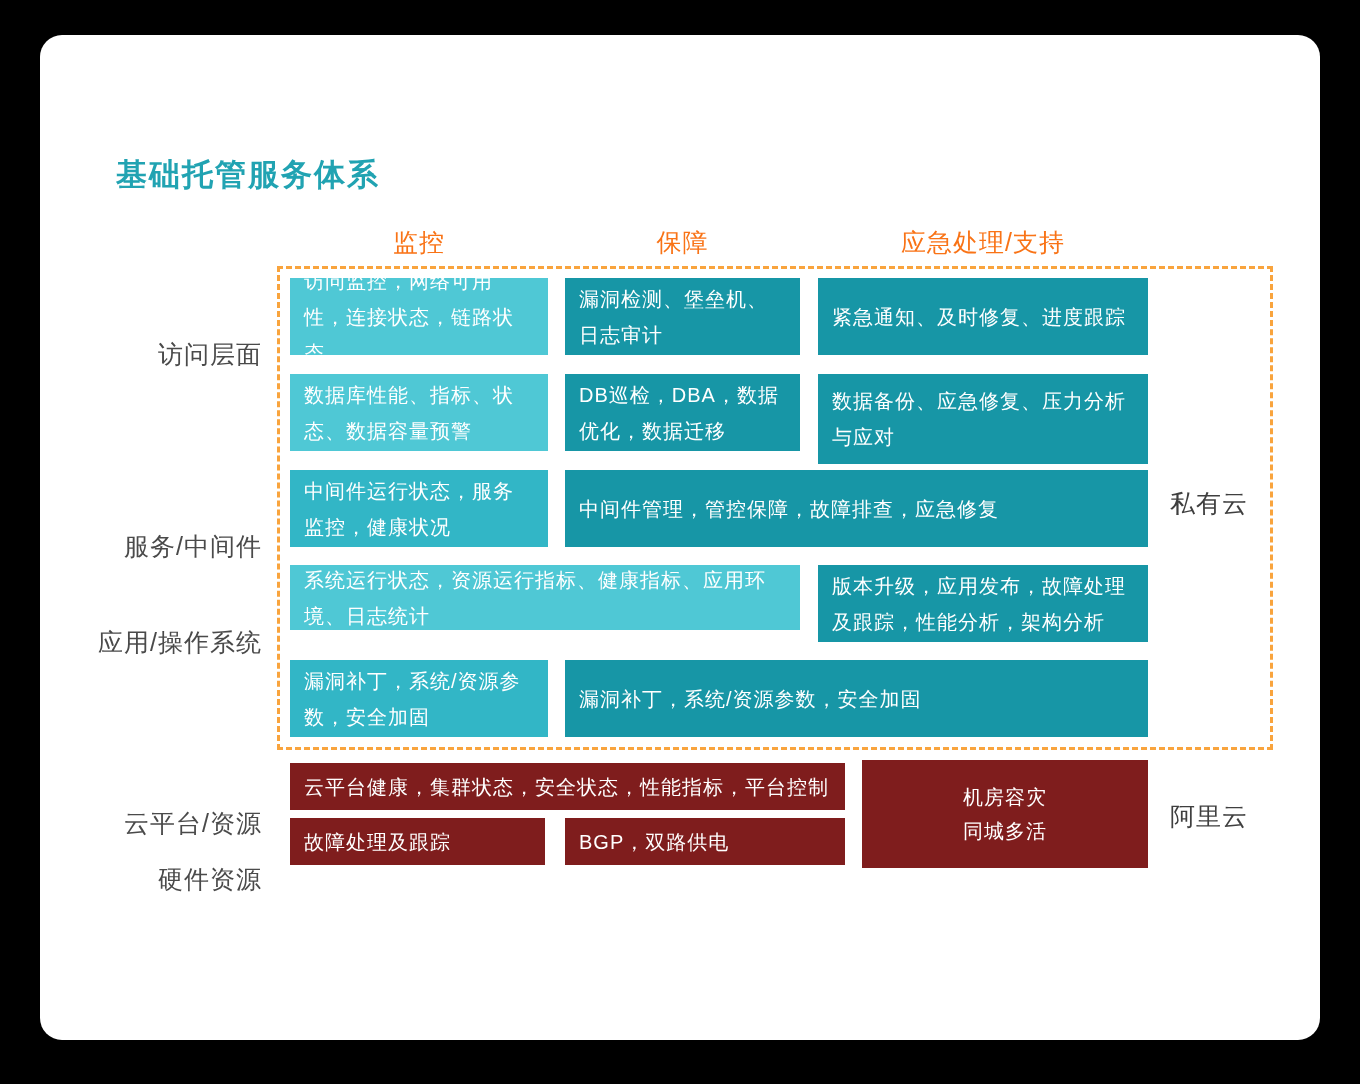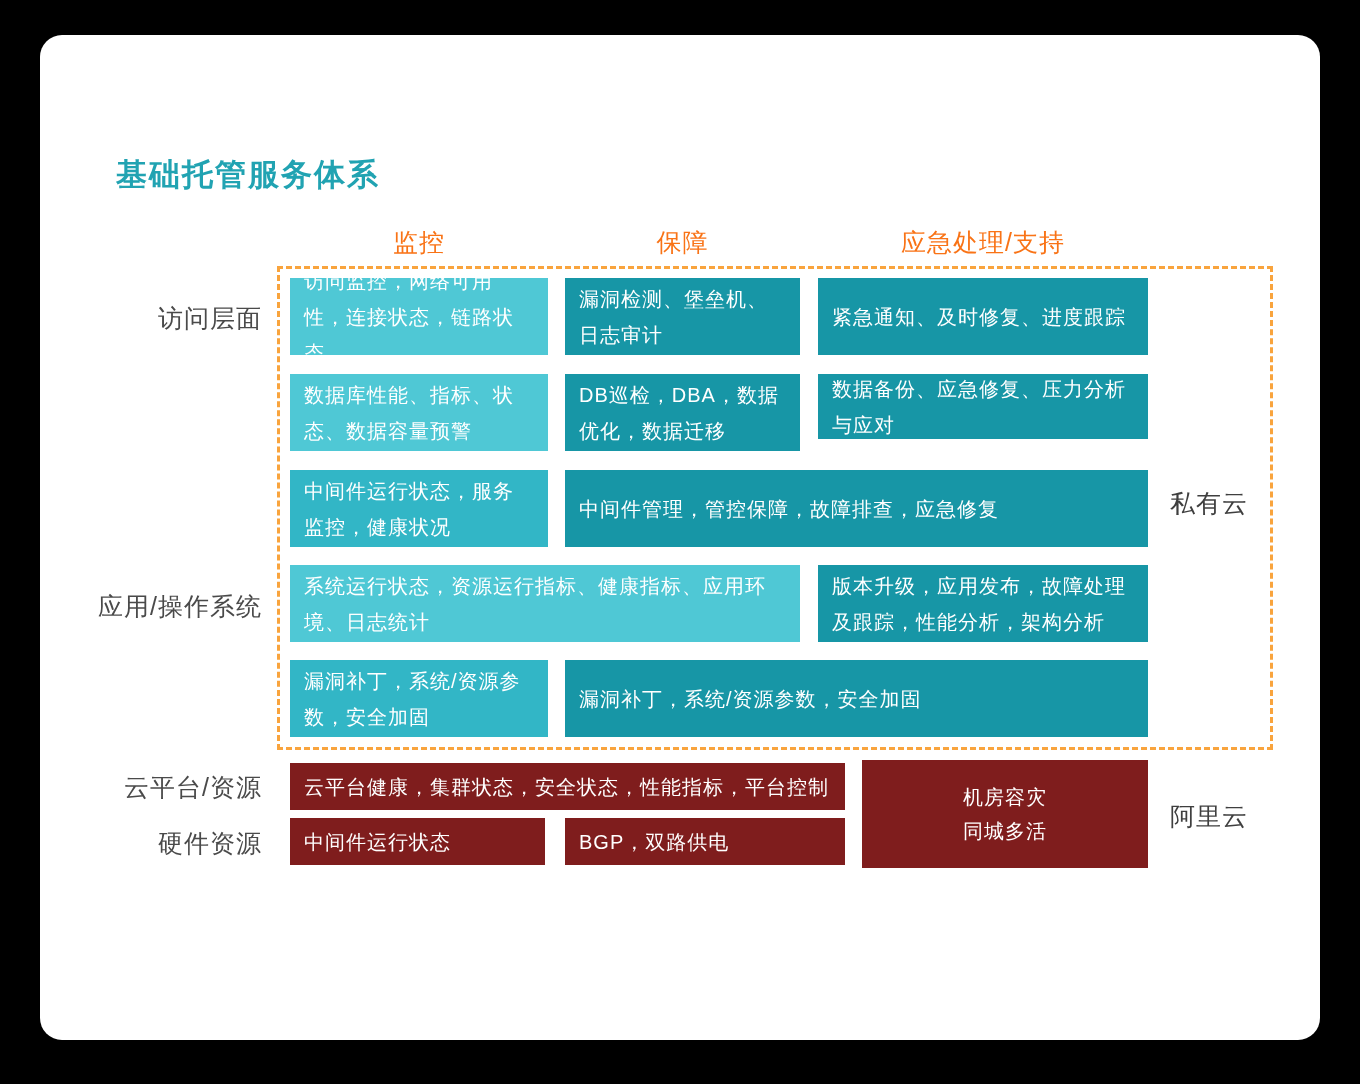--- a/index.html
+++ b/index.html
@@ -5,21 +5,21 @@
   html,body{margin:0;padding:0;background:#000;}
   .canvas{position:relative;width:1360px;height:1084px;background:#000;
           font-family:"Liberation Sans",sans-serif;overflow:hidden;}
   .card{position:absolute;left:40px;top:35px;width:1280px;height:1005px;
         background:#ffffff;border-radius:22px;}
   .title{position:absolute;left:100px;top:138px;margin:16px;
          font-size:31px;font-weight:bold;color:#21A3B2;letter-spacing:2px;}
   .col-header{position:absolute;top:226px;height:30px;text-align:center;
               font-size:25px;color:#f97316;letter-spacing:1px;}
   .row-label{position:absolute;left:40px;width:222px;text-align:right;
-             font-size:25px;color:#4A4A4A;letter-spacing:1px;}
+             font-size:25px;color:#4A4A4A;letter-spacing:1px;margin-top:36px;}
   .frame{position:absolute;left:277px;top:266px;width:996px;height:484px;
          border:3px dashed #F9A43D;box-sizing:border-box;}
   .box{position:absolute;display:flex;align-items:center;box-sizing:border-box;
        color:#ffffff;font-size:20px;line-height:36px;letter-spacing:1px;
        padding:0 14px;}
   .light{background:#4FC8D5;}
   .medium{background:#32B6C6;}
   .dark{background:#1796A6;}
   .gray{background:#7f1d1d;}
   .tall{flex-direction:column;justify-content:center;text-align:left;
@@ -35,44 +35,45 @@
 
   <h1 class="title">基础托管服务体系</h1>
 
   <div class="col-header" style="left:290px;width:258px">监控</div>
   <div class="col-header" style="left:565px;width:235px">保障</div>
   <div class="col-header" style="left:818px;width:330px">应急处理/支持</div>
 
   <div class="frame"></div>
 
   <div class="row-label" style="top:302px">访问层面</div>
+  <div class="row-label" style="top:494px">服务/中间件</div>
   <div class="row-label" style="top:590px">应用/操作系统</div>
   <div class="row-label" style="top:771px">云平台/资源</div>
   <div class="row-label" style="top:827px">硬件资源</div>
 
   <div class="box light" style="left:290px;top:278px;width:258px;height:77px">访问监控，网络可用性，连接状态，链路状态</div>
   <div class="box dark" style="left:565px;top:278px;width:235px;height:77px">漏洞检测、堡垒机、日志审计</div>
   <div class="box light" style="left:290px;top:374px;width:258px;height:77px">数据库性能、指标、状态、数据容量预警</div>
 
   <div class="box dark" style="left:818px;top:278px;width:330px;height:77px">紧急通知、及时修复、进度跟踪</div>
   <div class="box dark" style="left:565px;top:374px;width:235px;height:77px">DB巡检，DBA，数据优化，数据迁移</div>
-  <div class="box dark" style="left:818px;top:374px;width:330px;height:65px">数据备份、应急修复、压力分析与应对</div>
+  <div class="box dark" style="left:818px;top:374px;width:330px;height:90px">数据备份、应急修复、压力分析与应对</div>
 
   <div class="box medium" style="left:290px;top:470px;width:258px;height:77px">中间件运行状态，服务监控，健康状况</div>
   <div class="box dark" style="left:565px;top:470px;width:583px;height:77px">中间件管理，管控保障，故障排查，应急修复</div>
 
-  <div class="box light" style="left:290px;top:565px;width:510px;height:77px">系统运行状态，资源运行指标、健康指标、应用环境、日志统计</div>
+  <div class="box light" style="left:290px;top:565px;width:510px;height:65px">系统运行状态，资源运行指标、健康指标、应用环境、日志统计</div>
   <div class="box dark" style="left:818px;top:565px;width:330px;height:77px">版本升级，应用发布，故障处理及跟踪，性能分析，架构分析</div>
 
   <div class="box medium" style="left:290px;top:660px;width:258px;height:77px">漏洞补丁，系统/资源参数，安全加固</div>
   <div class="box dark" style="left:565px;top:660px;width:583px;height:77px">漏洞补丁，系统/资源参数，安全加固</div>
 
   <div class="box gray" style="left:290px;top:763px;width:555px;height:47px">云平台健康，集群状态，安全状态，性能指标，平台控制</div>
 
-  <div class="box gray" style="left:290px;top:818px;width:255px;height:47px">中间件运行状态</div>
+  <div class="box gray" style="left:290px;top:818px;width:255px;height:47px">故障处理及跟踪</div>
   <div class="box gray" style="left:565px;top:818px;width:280px;height:47px">BGP，双路供电</div>
 
   <div class="box gray tall" style="left:862px;top:760px;width:286px;height:108px">
     <span>机房容灾</span>
     <span>同城多活</span>
   </div>
 
   <div class="side-label" style="top:487px">私有云</div>
   <div class="side-label" style="top:800px">阿里云</div>
 </div>

